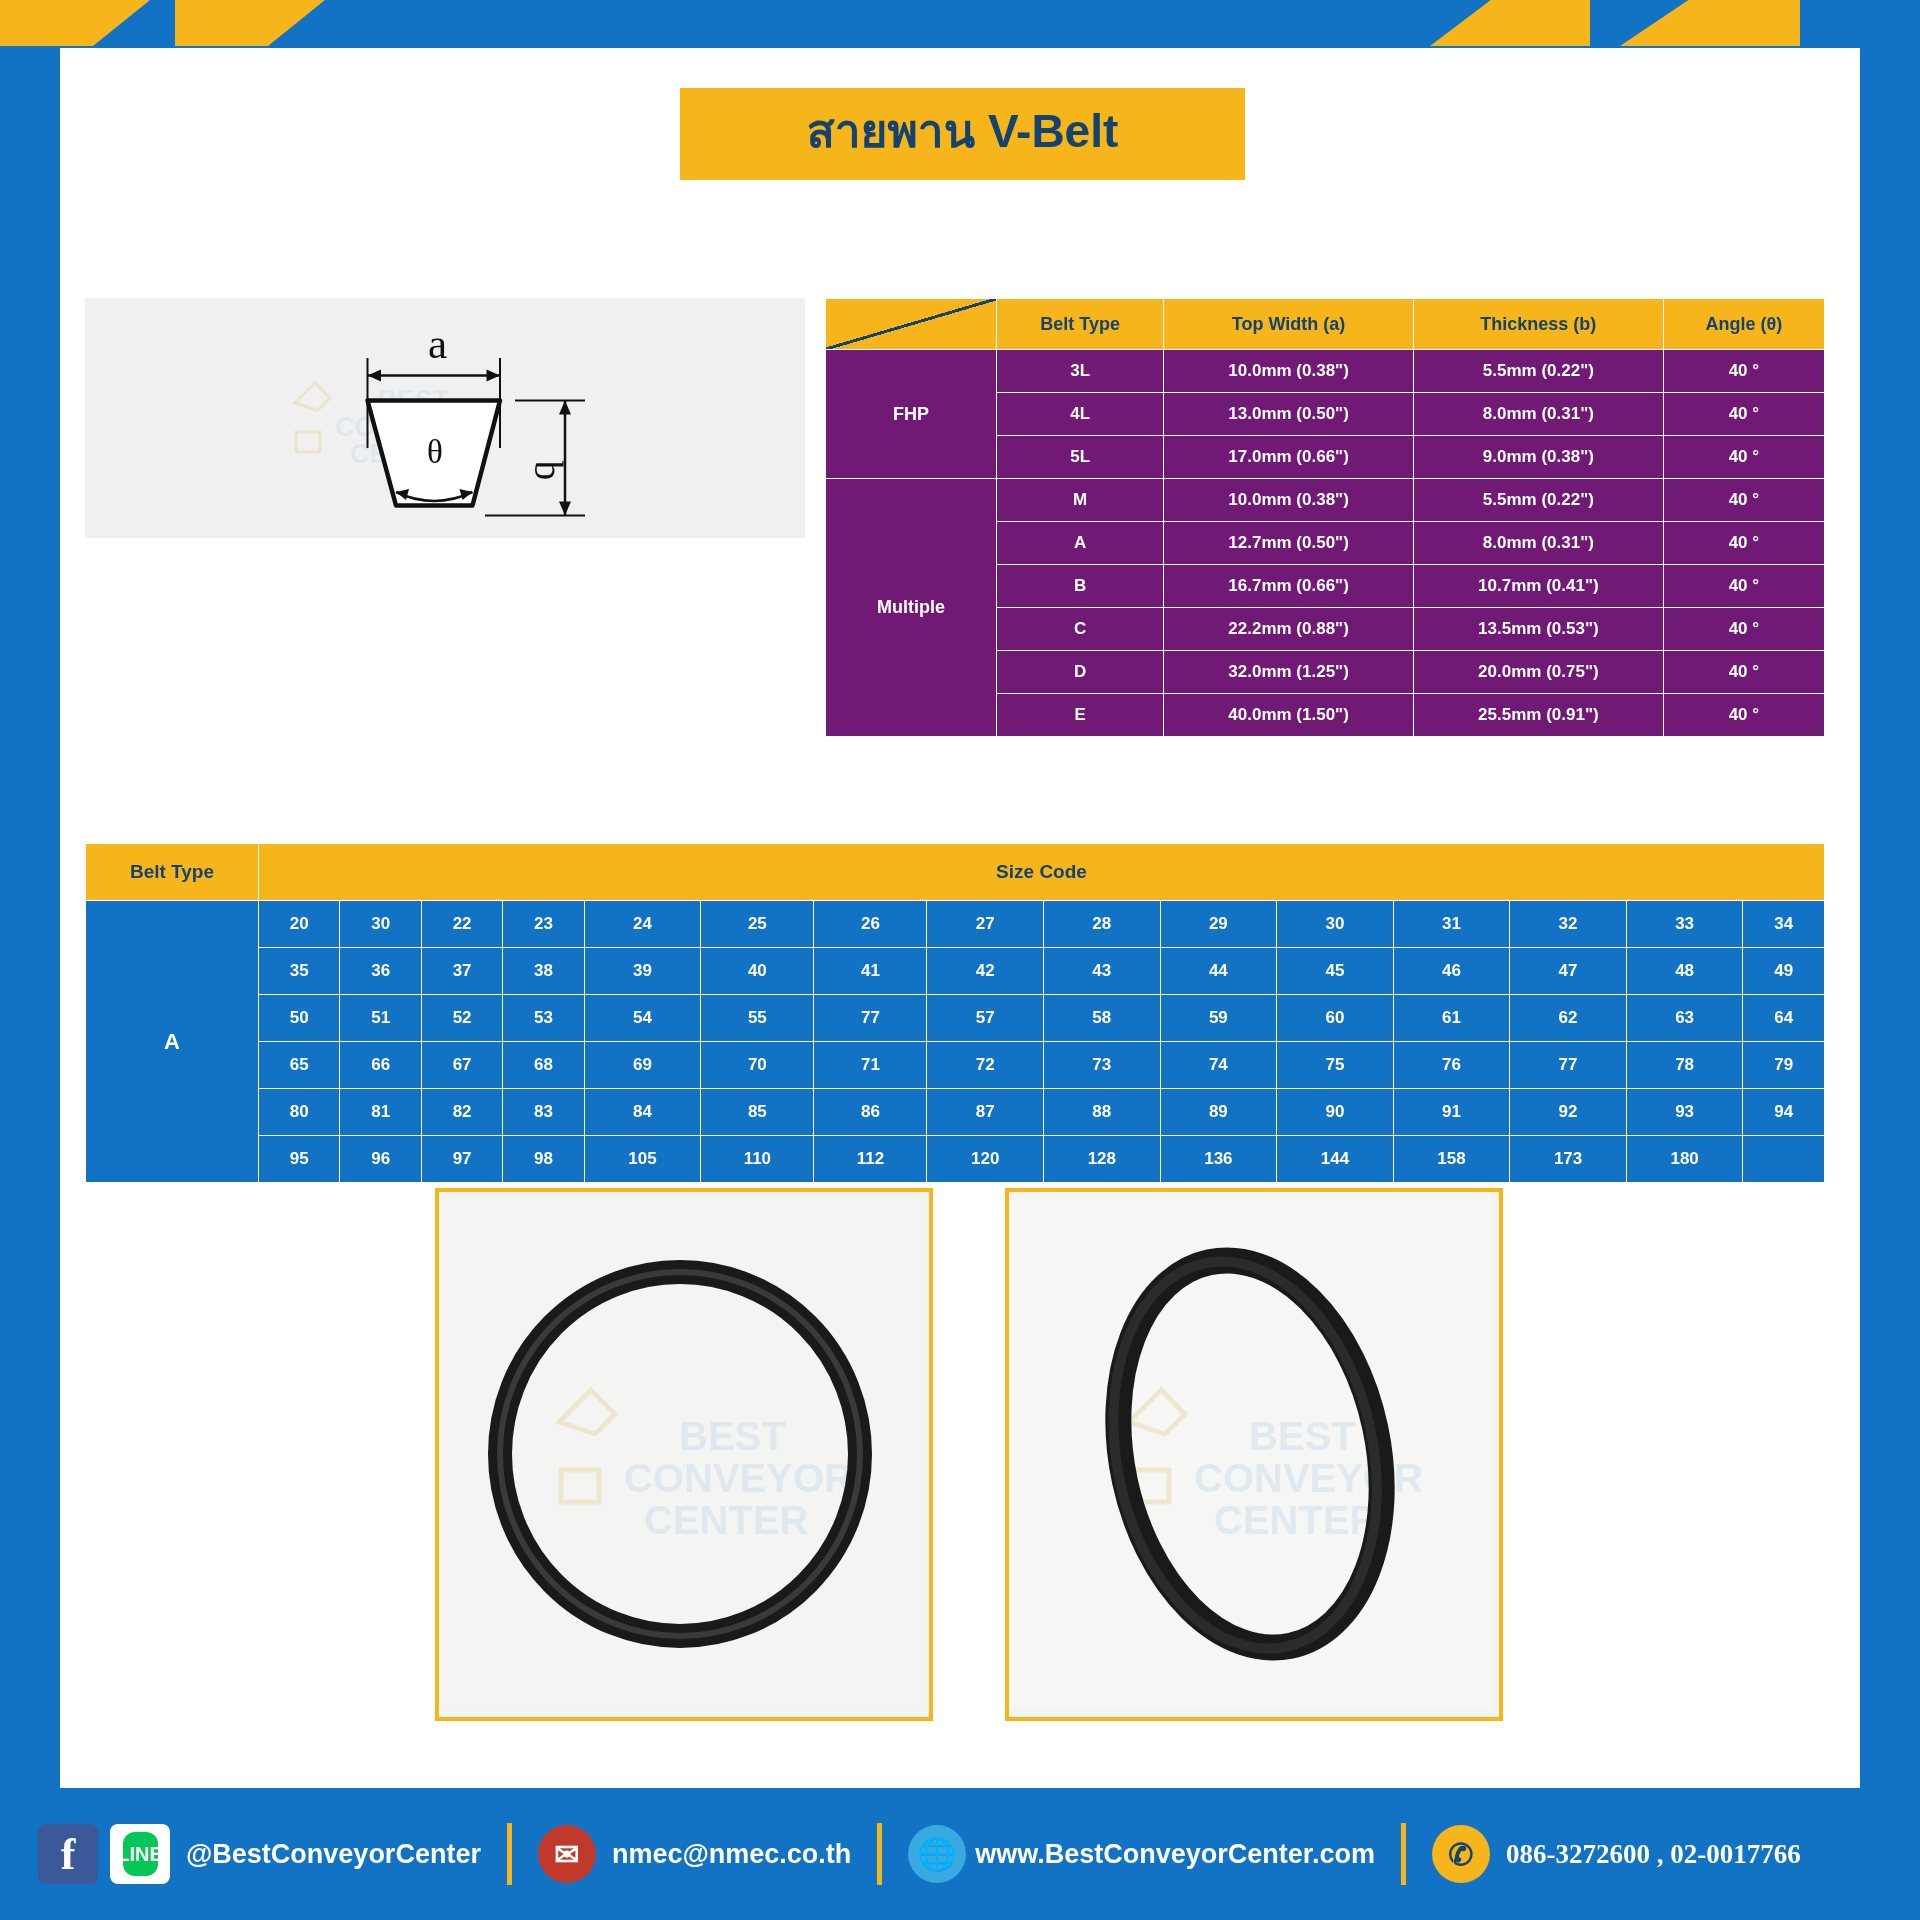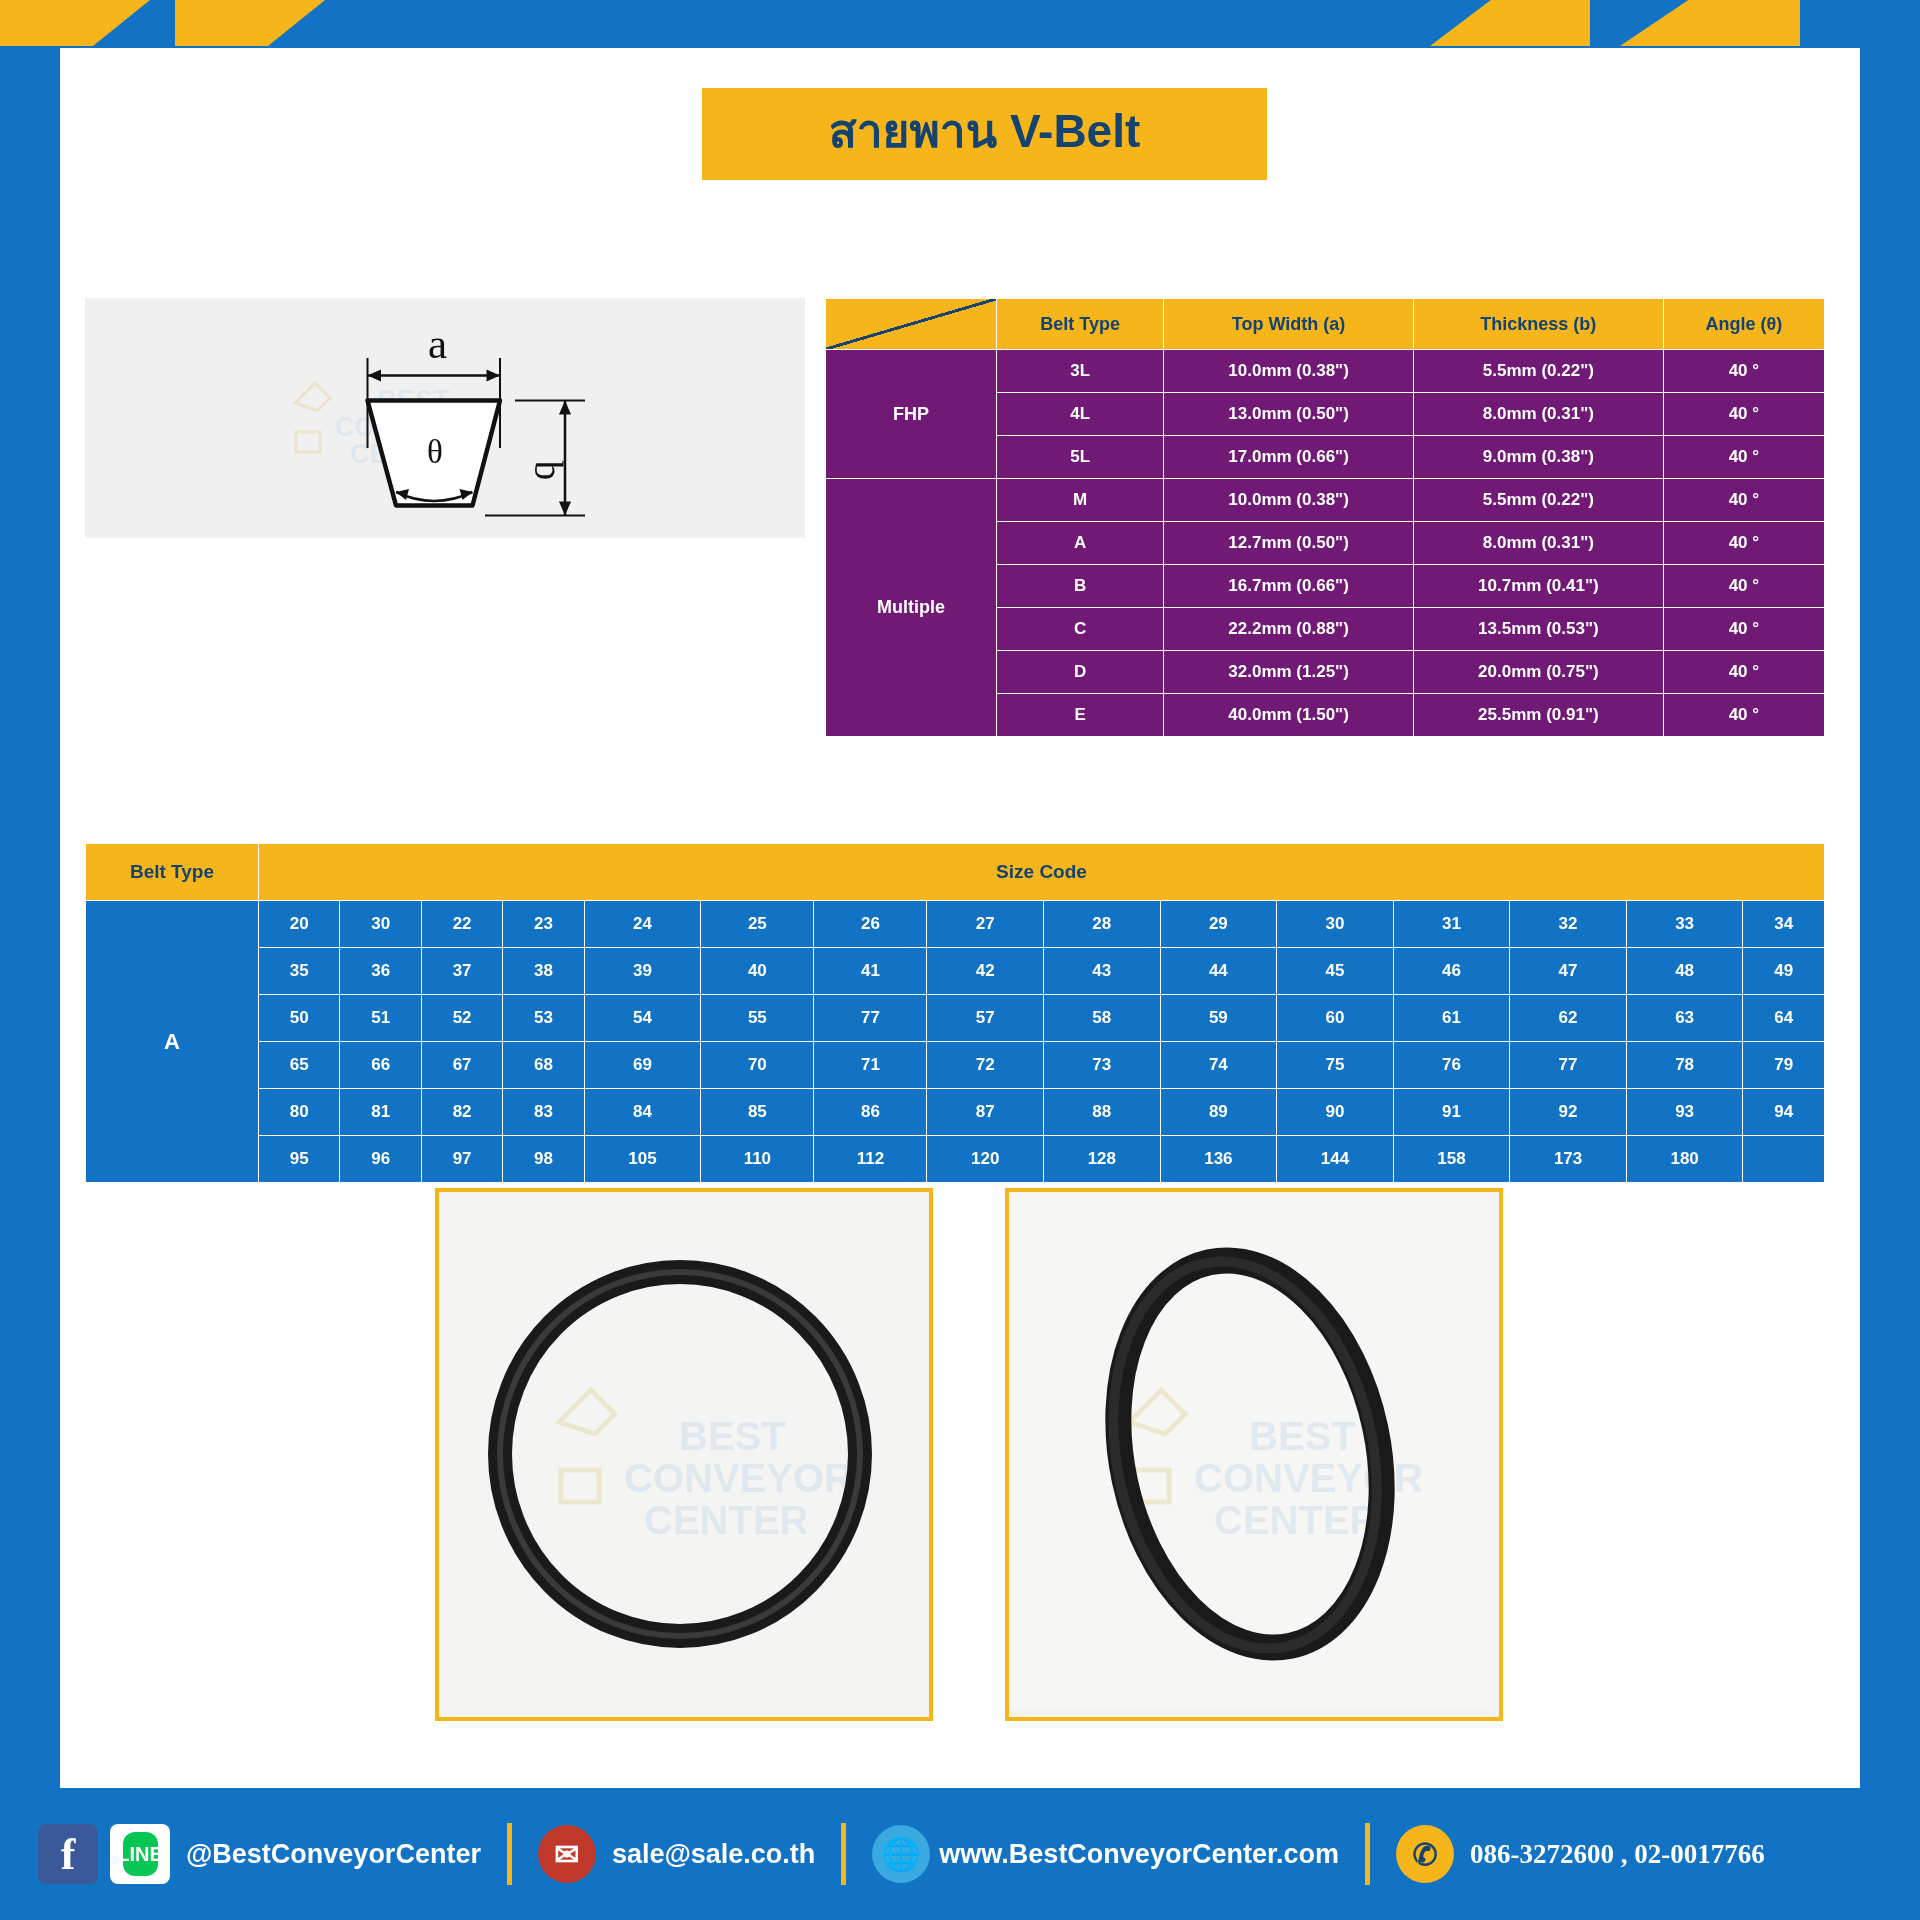--- a/index.html
+++ b/index.html
@@ -18,21 +18,21 @@
   .chev.c{left:1430px;width:160px;clip-path:polygon(38% 0,100% 0,100% 100%,0 100%);}
   .chev.d{left:1620px;width:180px;clip-path:polygon(38% 0,100% 0,100% 100%,0 100%);}
 
   .page{
     position:absolute;left:60px;top:48px;width:1800px;height:1740px;
     background:#ffffff;
   }
 
   
   .title-box{
-    position:absolute;left:642px;top:40px;width:565px;
+    position:absolute;left:620px;top:40px;width:565px;
     background:#f5b51b;color:#13436e;
     text-align:center;padding:18px 0 22px 0;
     font-size:46px;font-weight:bold;line-height:1.12;
   }
 
   
   .diagram{
     position:absolute;left:25px;top:250px;width:720px;height:240px;
   }
   .diagram-inner{position:absolute;left:0;top:0;width:720px;height:240px;background:#f0f0f0;}
@@ -372,21 +372,21 @@
     <span class="ico" style="width:60px;height:60px;background:#ffffff;margin-left:12px;">
       <span style="display:flex;align-items:center;justify-content:center;width:35px;height:44px;background:#06c755;border-radius:12px;color:#fff;font-size:20px;font-weight:bold;">LINE</span>
     </span>
     <span style="margin-left:16px;">@BestConveyorCenter</span>
   </div>
 
   <div class="f-sep"></div>
 
   <div class="f-item">
     <span class="ico" style="width:58px;height:58px;border-radius:50%;background:#c0392b;color:#fff;font-size:30px;">✉</span>
-    <span style="margin-left:16px;">sale@sale.co.th</span>
+    <span style="margin-left:16px;">nmec@nmec.co.th</span>
   </div>
 
   <div class="f-sep"></div>
 
   <div class="f-item">
     <span class="ico" style="width:58px;height:58px;border-radius:50%;background:#3aa9e0;color:#fff;font-size:32px;">🌐</span>
     <span style="margin-left:9px;">www.BestConveyorCenter.com</span>
   </div>
 
   <div class="f-sep"></div>

